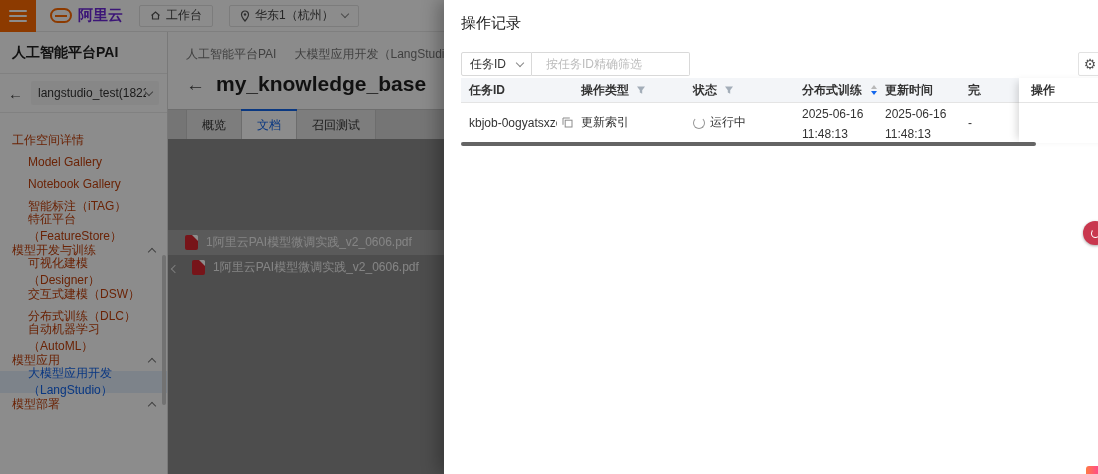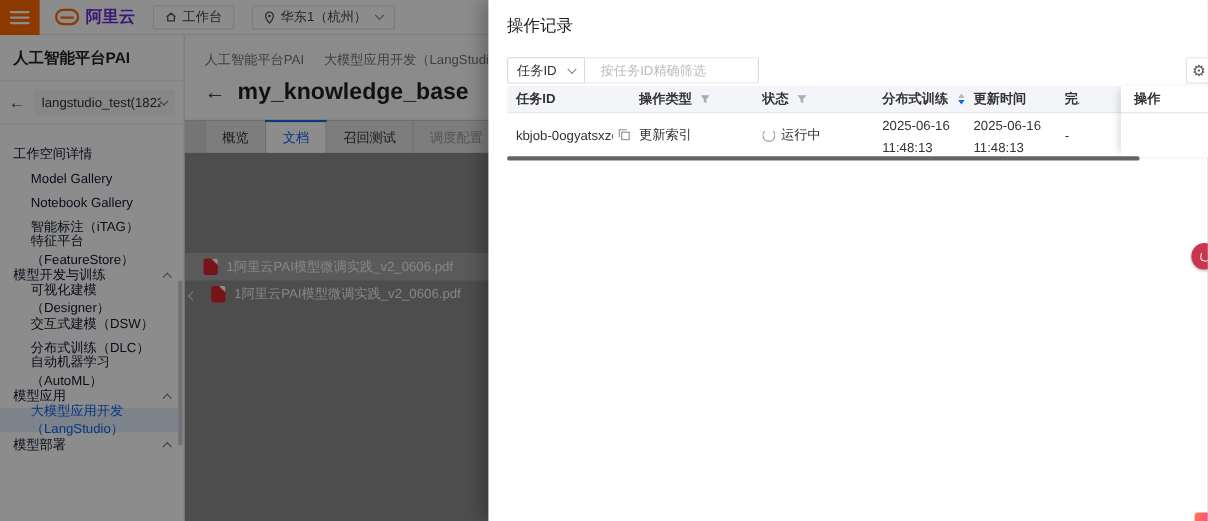--- a/index.html
+++ b/index.html
@@ -24,21 +24,21 @@
   .chev.left { transform:rotate(135deg); }
 
   .sidebar { position:absolute; top:32px; left:0; width:168px; bottom:0; background:#fff; border-right:1px solid #dcdcdc; }
   .sb-title { font-size:14px; font-weight:bold; color:#222; padding:12px 12px 11px; border-bottom:1px solid #ececec; }
   .sb-workspace { display:flex; align-items:center; gap:8px; padding:7px 8px; border-bottom:1px solid #ececec; }
   .back-arrow { font-size:15px; color:#444; cursor:pointer; line-height:1; }
   .ws-select { flex:1; display:flex; align-items:center; justify-content:space-between; background:#f6f6f6; border-radius:2px; height:24px; padding:0 7px; color:#333; cursor:pointer; overflow:hidden; white-space:nowrap; }
   .ws-select .chev { flex:none; color:#777; }
   .ws-label { overflow:hidden; text-overflow:clip; white-space:nowrap; }
   .sb-nav { padding-top:16px; }
-  .sb-item { height:22px; display:flex; align-items:center; justify-content:space-between; padding:0 12px; cursor:pointer; color:#0f172a; }
+  .sb-item { height:22px; display:flex; align-items:center; justify-content:space-between; padding:0 12px; cursor:pointer; color:#c2410c; }
   .sb-item.child { padding-left:28px; }
   .sb-item.gap { margin-top:22px; }
   .sb-item.active { color:#1366EC; background:#e4eefc; }
   .sb-item .chev { color:#777; }
   .sb-scroll { position:absolute; right:1px; top:223px; width:4px; height:150px; background:#cfcfcf; border-radius:2px; }
 
   .main { position:absolute; top:32px; left:168px; right:0; bottom:0; background:#fdfdfd; }
   .breadcrumb { display:flex; gap:18px; color:#767676; padding:14px 18px 0; white-space:nowrap; }
   .crumb { cursor:pointer; }
   .page-title-row { display:flex; align-items:center; gap:11px; padding:9px 18px 0; }
@@ -201,23 +201,20 @@
     <div class="tab-strip">
       <div class="tab">
           <span>概览</span>
         </div>
       <div class="tab active">
           <span>文档</span>
         </div>
       <div class="tab">
           <span>召回测试</span>
         </div>
-      <div class="tab disabled">
-          <span>调度配置</span>
-        </div>
     </div>
     <div class="canvas">
       <div class="collapse-handle">
           <span class="chev left"></span>
         </div>
       <div class="file-row r1">
         <span class="pdf-icon"></span>
         <span>1阿里云PAI模型微调实践_v2_0606.pdf</span>
       </div>
       <div class="file-row r2">

